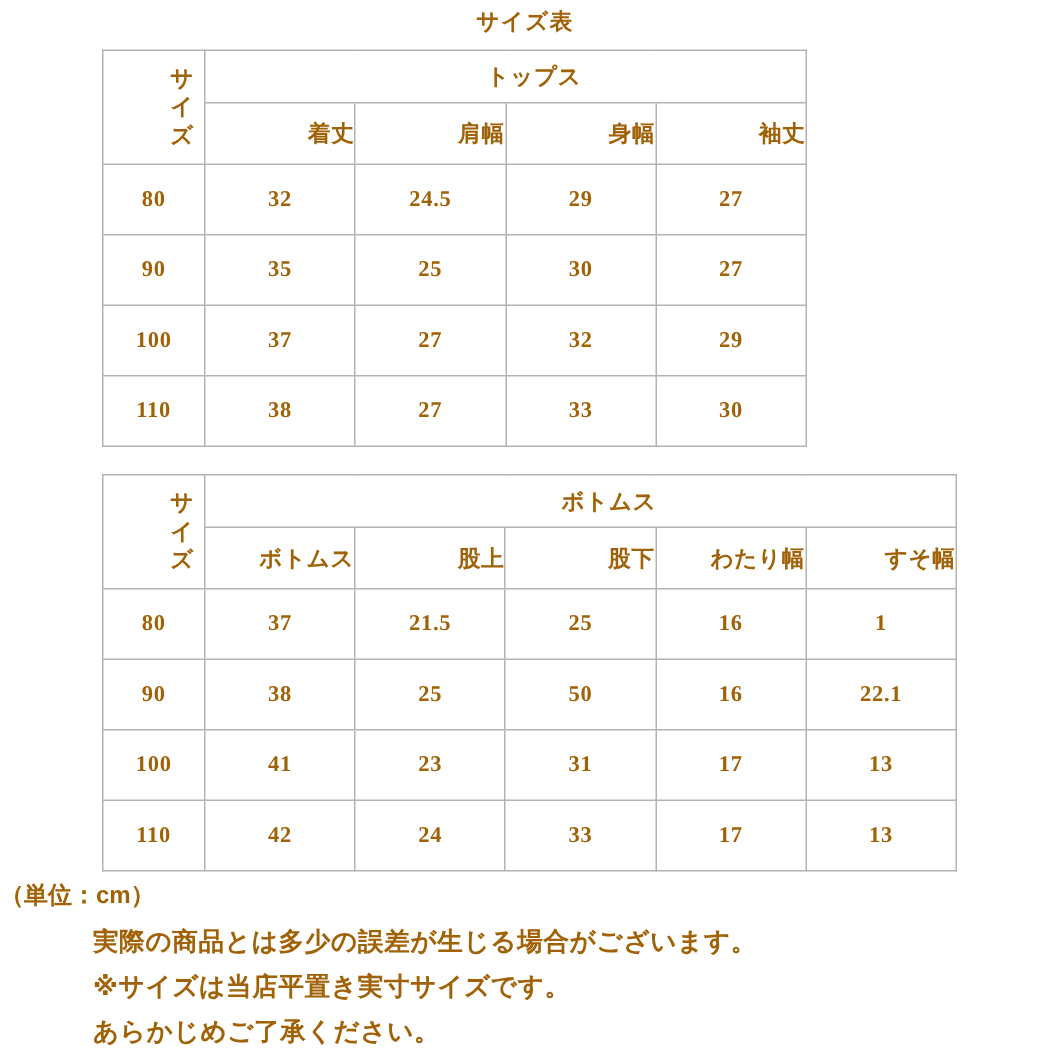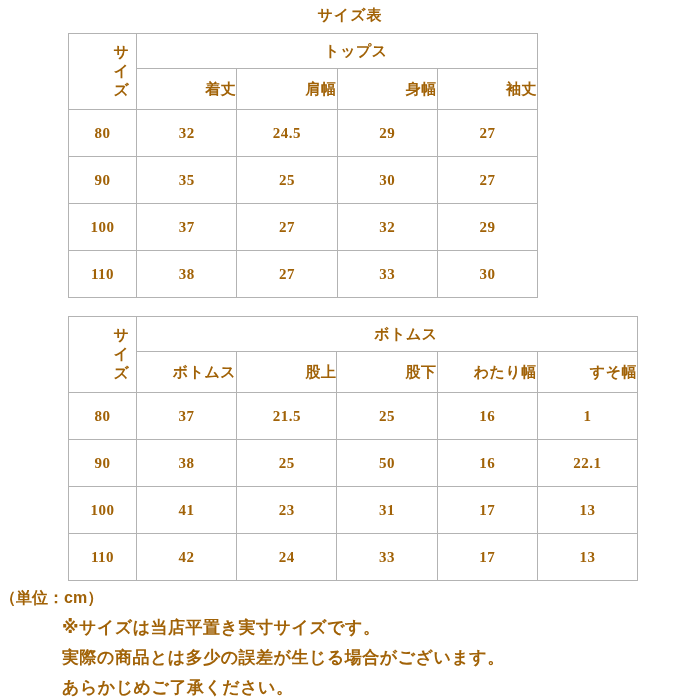--- a/index.html
+++ b/index.html
@@ -168,18 +168,18 @@
         <td>33</td>
         <td>17</td>
         <td>13</td>
       </tr>
     </tbody>
   </table>
 
   <div class="unit-row">（単位：cm）</div>
 
   <div class="notes">
+    <div>実際の商品とは多少の誤差が生じる場合がございます。</div>
     <div>※サイズは当店平置き実寸サイズです。</div>
-    <div>実際の商品とは多少の誤差が生じる場合がございます。</div>
     <div>あらかじめご了承ください。</div>
   </div>
 
 </div>
 
 </body></html>

